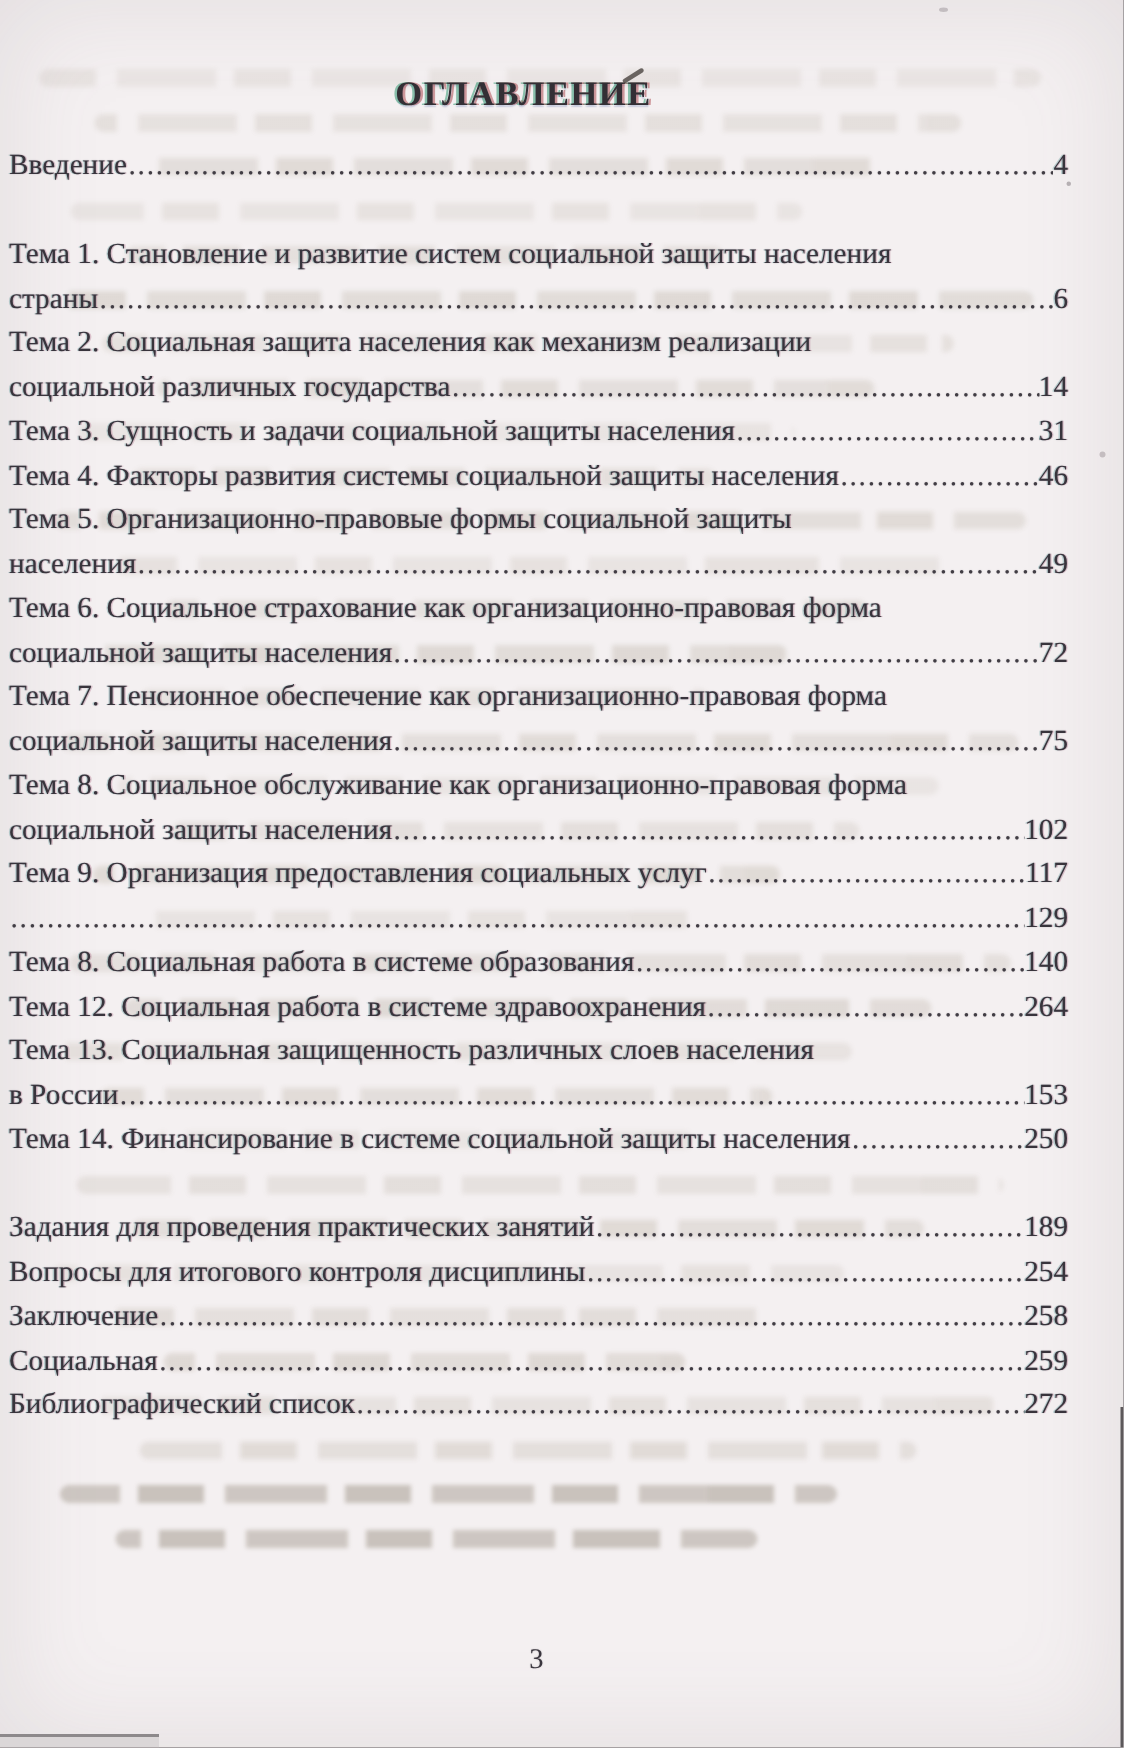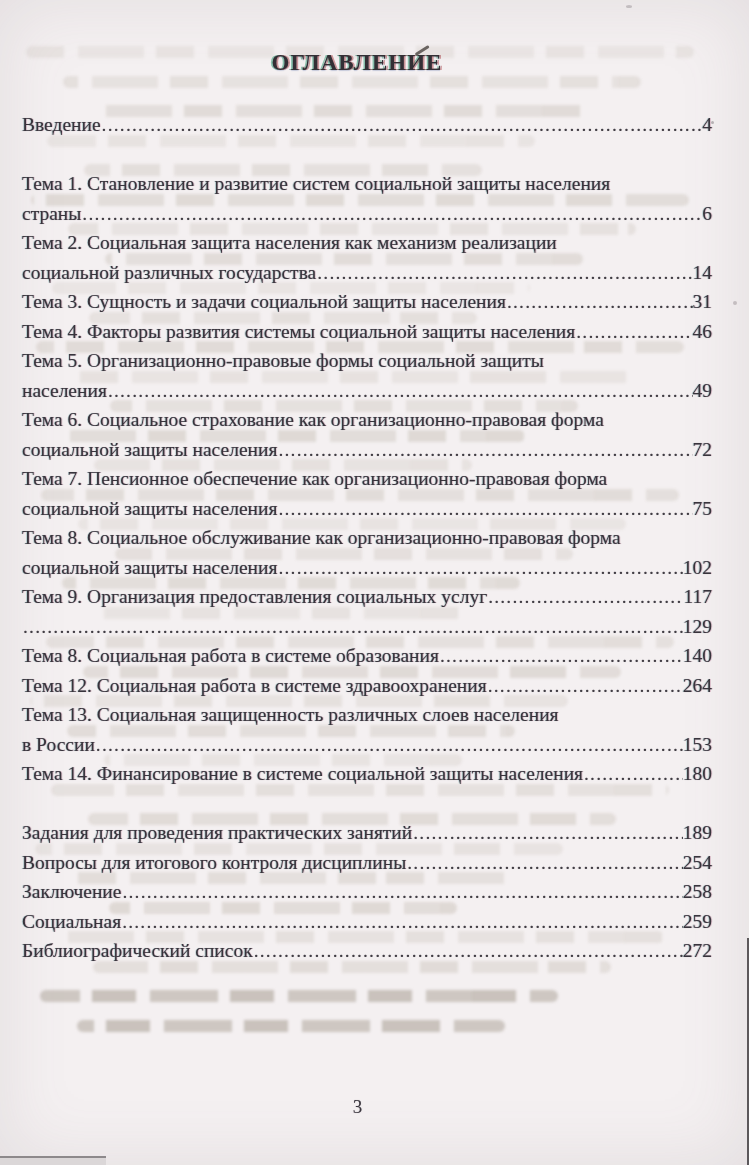--- a/index.html
+++ b/index.html
@@ -22,31 +22,31 @@
       rgba(139,126,103,.19) 52px 118px, rgba(139,126,103,0) 118px 130px);
     filter:blur(1.8px);
   }
   .bleed-row.strong{
     background:repeating-linear-gradient(90deg,
       rgba(118,105,86,.34) 0 44px, rgba(118,105,86,0) 44px 58px,
       rgba(118,105,86,.30) 58px 126px, rgba(118,105,86,0) 126px 138px);
     filter:blur(1.5px);
   }
   
-  .content{position:absolute;left:22px;right:37px;top:0;z-index:1;}
+  .content{position:absolute;left:6px;right:37px;top:0;z-index:1;}
   .doc-title{
     margin:48px 0 0;line-height:30px;
     text-align:center;transform:translateX(-10px);
     font-size:23px;font-weight:bold;letter-spacing:1px;
     color:#332f35;
     text-shadow:1.7px .3px 0 rgba(155,32,38,.42),
                -1.7px -.3px 0 rgba(16,138,92,.46),
                 0 1px 1px rgba(34,62,140,.22);
   }
-  .toc{margin-top:32px;font-size:19.5px;}
+  .toc{margin-top:18px;font-size:19.5px;}
   .entry{margin:0;}
   .entry.gap-after{margin-bottom:29.5px;}
   .row{display:flex;align-items:baseline;line-height:29.5px;}
   .txt{
     white-space:nowrap;
     text-shadow:.9px 0 rgba(150,40,85,.20), -.9px 0 rgba(14,125,125,.22), 0 0 1px rgba(60,50,62,.30);
   }
   .dots{
     flex:1 1 auto;overflow:hidden;white-space:nowrap;
     letter-spacing:1.2px;padding:0 2px 0 1px;
@@ -233,21 +233,21 @@
           <div class="row">
             <span class="txt">в России</span>
             <span class="dots">..............................................................................................................................................................................................</span>
             <span class="pg">153</span>
           </div>
         </div>
         <div class="entry gap-after">
           <div class="row">
             <span class="txt">Тема 14. Финансирование в системе социальной защиты населения</span>
             <span class="dots">..............................................................................................................................................................................................</span>
-            <span class="pg">180</span>
+            <span class="pg">250</span>
           </div>
         </div>
         <div class="entry">
           <div class="row">
             <span class="txt">Задания для проведения практических занятий</span>
             <span class="dots">..............................................................................................................................................................................................</span>
             <span class="pg">189</span>
           </div>
         </div>
         <div class="entry">

